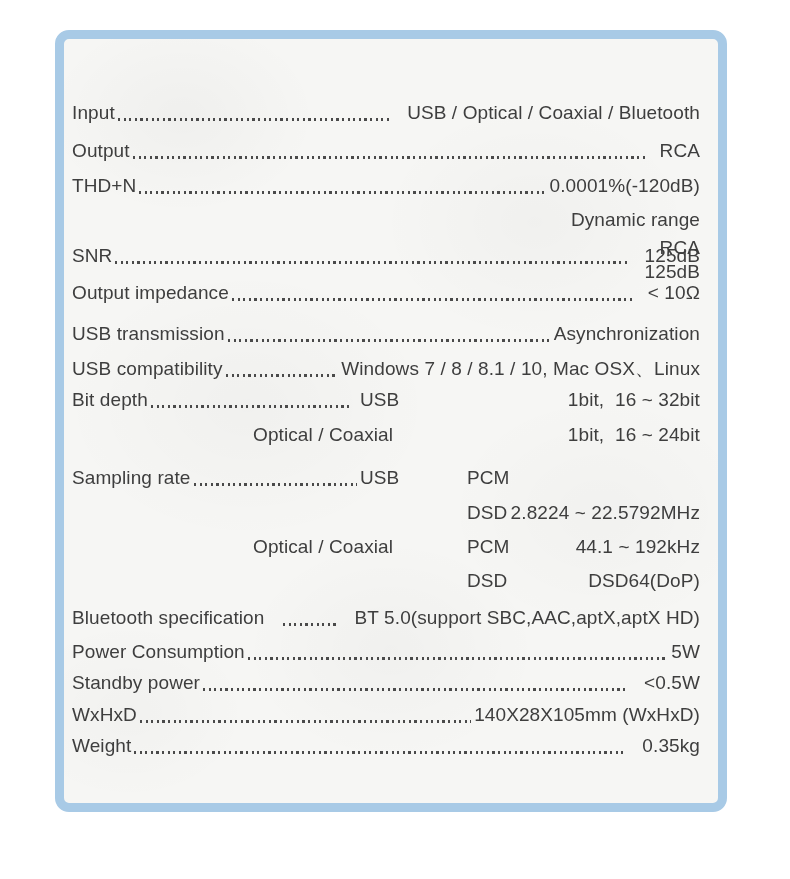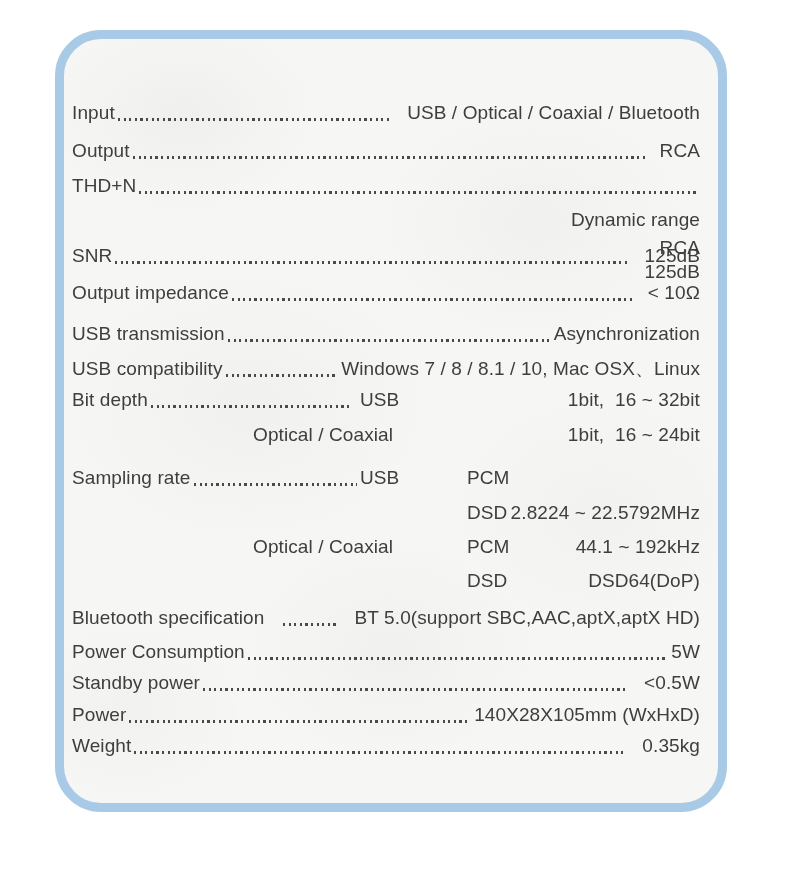--- a/index.html
+++ b/index.html
@@ -37,35 +37,36 @@
   .val.gap{margin-left:12px;}
   .spacer{width:38px;flex:0 0 auto;}
   .labelbox{position:absolute;left:0;top:0;height:24px;display:flex;align-items:flex-end;}
   .sub{position:absolute;top:0;}
   .mid{position:absolute;left:395px;top:0;}
   .valabs{position:absolute;right:0;top:0;}
 </style>
 </head>
 <body>
 
-<div class="card" style="border-color: rgb(168, 202, 230); color: rgb(62, 62, 62);">
+<div class="card" style="border-color: rgb(168, 202, 230); color: rgb(62, 62, 62); border-radius: 14px;">
   <div id="rows">
       <div class="row" style="top: 62px;">
         <span class="lbl">Input</span>
         <span class="leader"></span>
         <span class="val gap">USB / Optical / Coaxial / Bluetooth</span>
       </div>
       <div class="row" style="top: 100px;">
         <span class="lbl">Output</span>
         <span class="leader"></span>
         <span class="val gap">RCA</span>
       </div>
       <div class="row" style="top: 135px;">
         <span class="lbl">THD+N</span>
         <span class="leader"></span>
+        <span class="val">0.0001%(-120dB)</span>
       </div>
       <div class="row" style="top: 169px; flex-direction: column;">
         <span class="lbl">Dynamic range</span>
         <span class="leader"></span>
         <span class="val">RCA</span>
         <span class="spacer"></span>
         <span class="val">125dB</span>
       </div>
       <div class="row" style="top: 205px;">
         <span class="lbl">SNR</span>
@@ -129,21 +130,21 @@
         <span class="lbl">Power Consumption</span>
         <span class="leader"></span>
         <span class="val">5W</span>
       </div>
       <div class="row" style="top: 632px;">
         <span class="lbl">Standby power</span>
         <span class="leader"></span>
         <span class="val gap">&lt;0.5W</span>
       </div>
       <div class="row" style="top: 664px;">
-        <span class="lbl">Power</span>
+        <span class="lbl">WxHxD</span>
         <span class="leader"></span>
         <span class="val">140X28X105mm (WxHxD)</span>
       </div>
       <div class="row" style="top: 695px;">
         <span class="lbl">Weight</span>
         <span class="leader"></span>
         <span class="val gap">0.35kg</span>
       </div>
     </div>
 </div>

